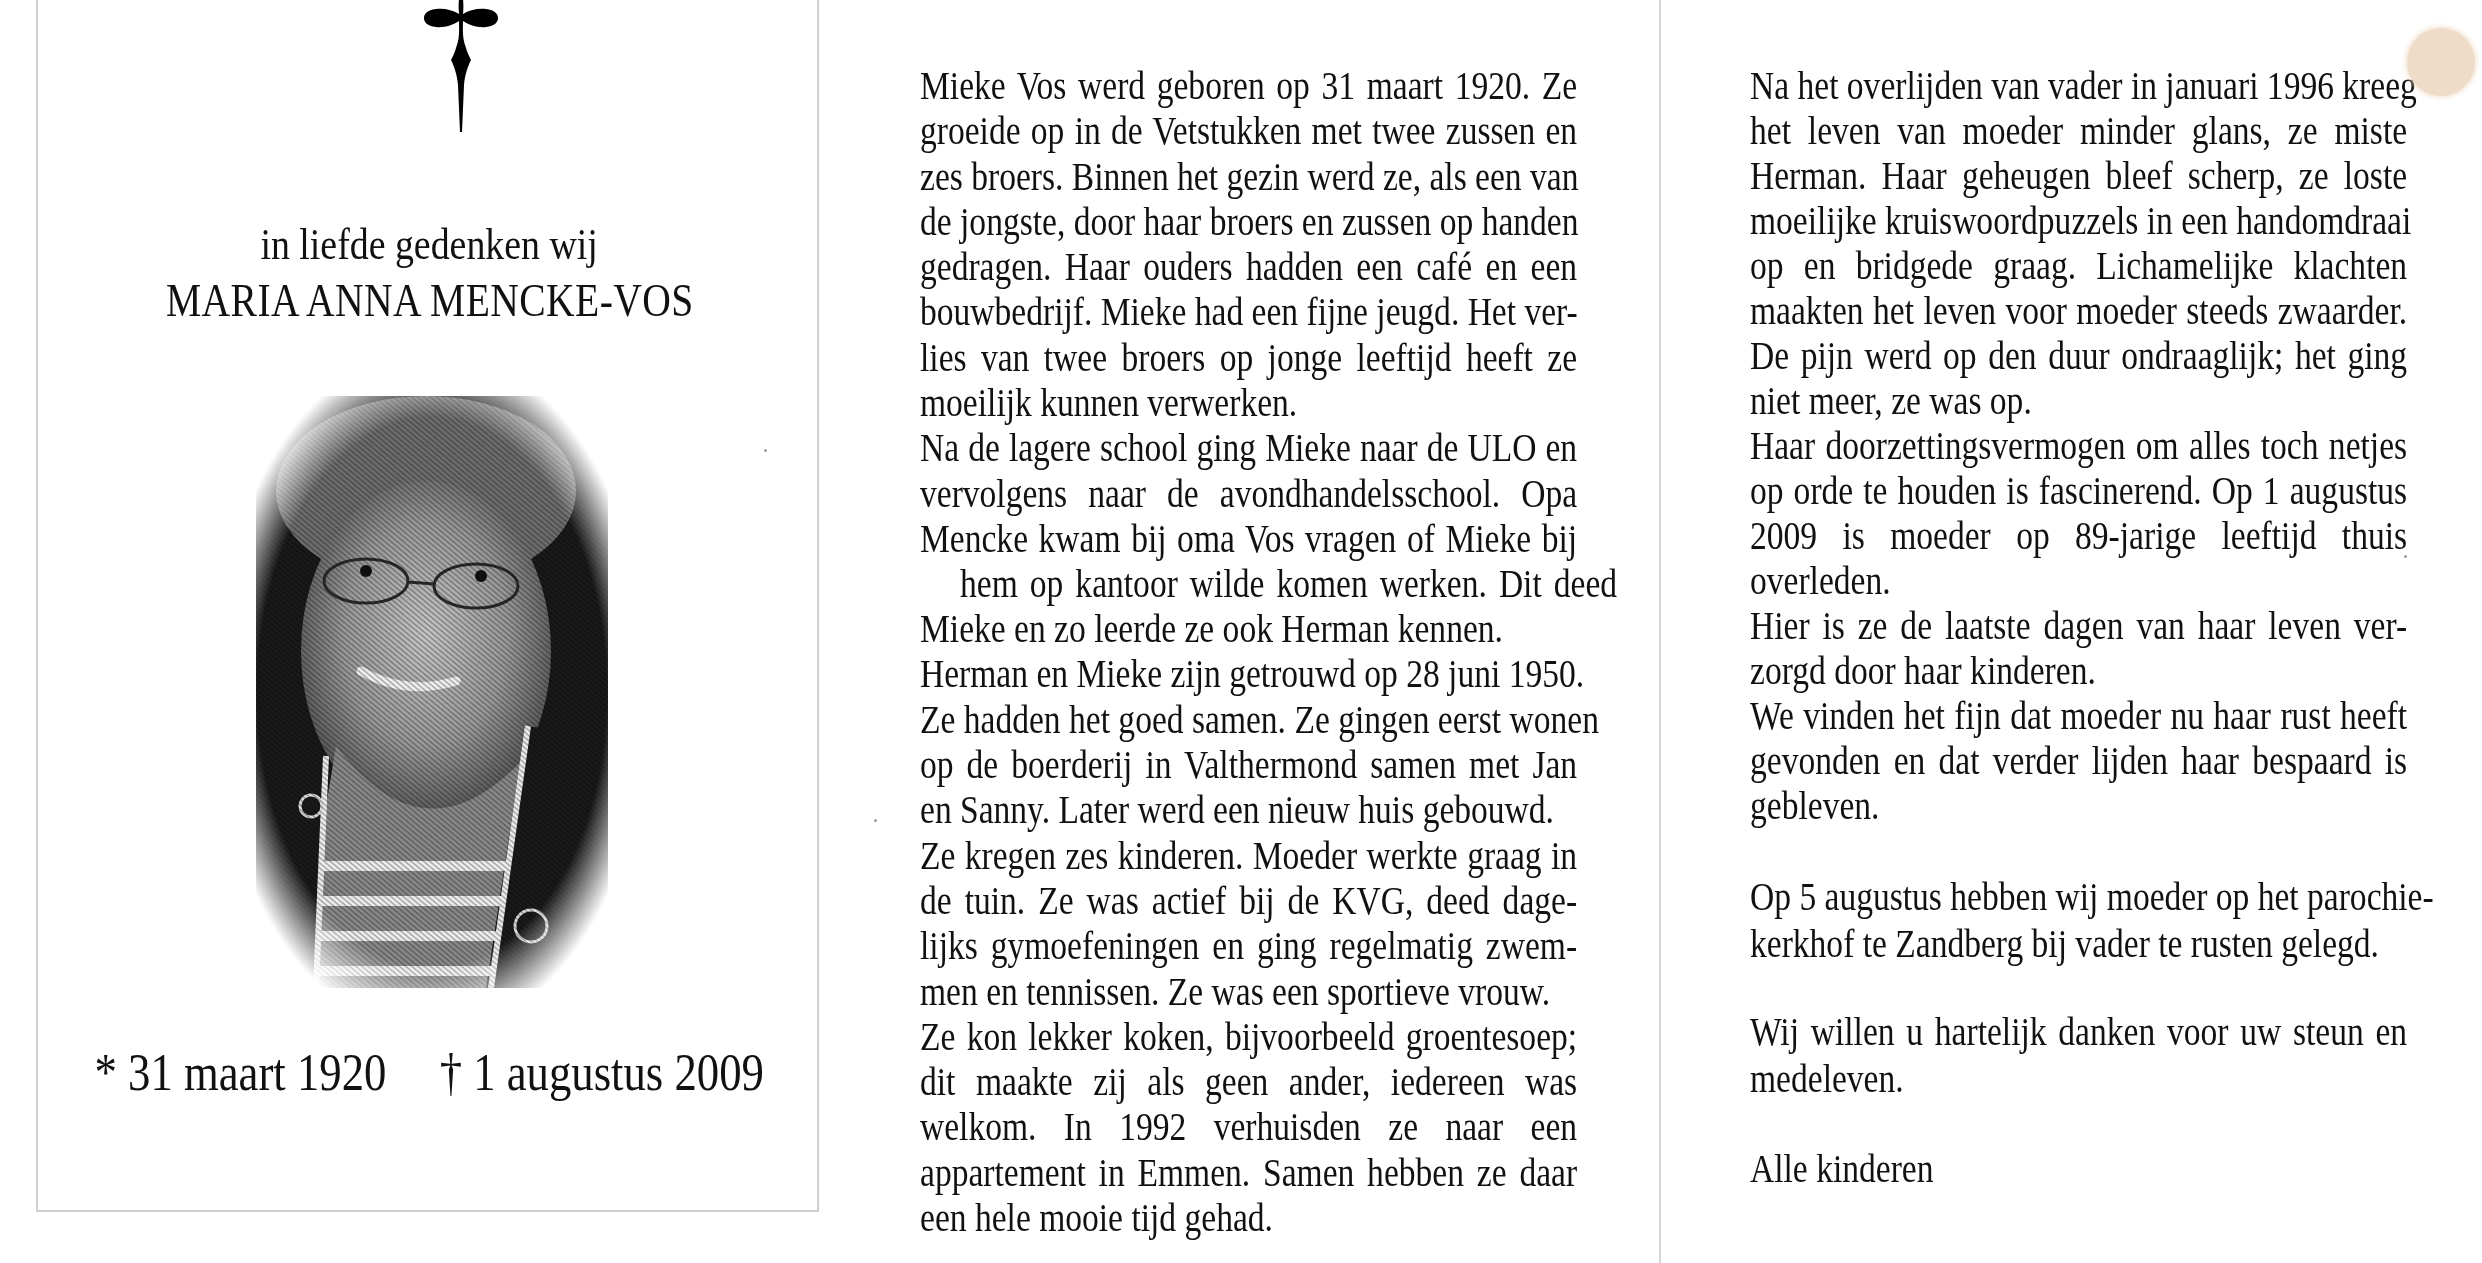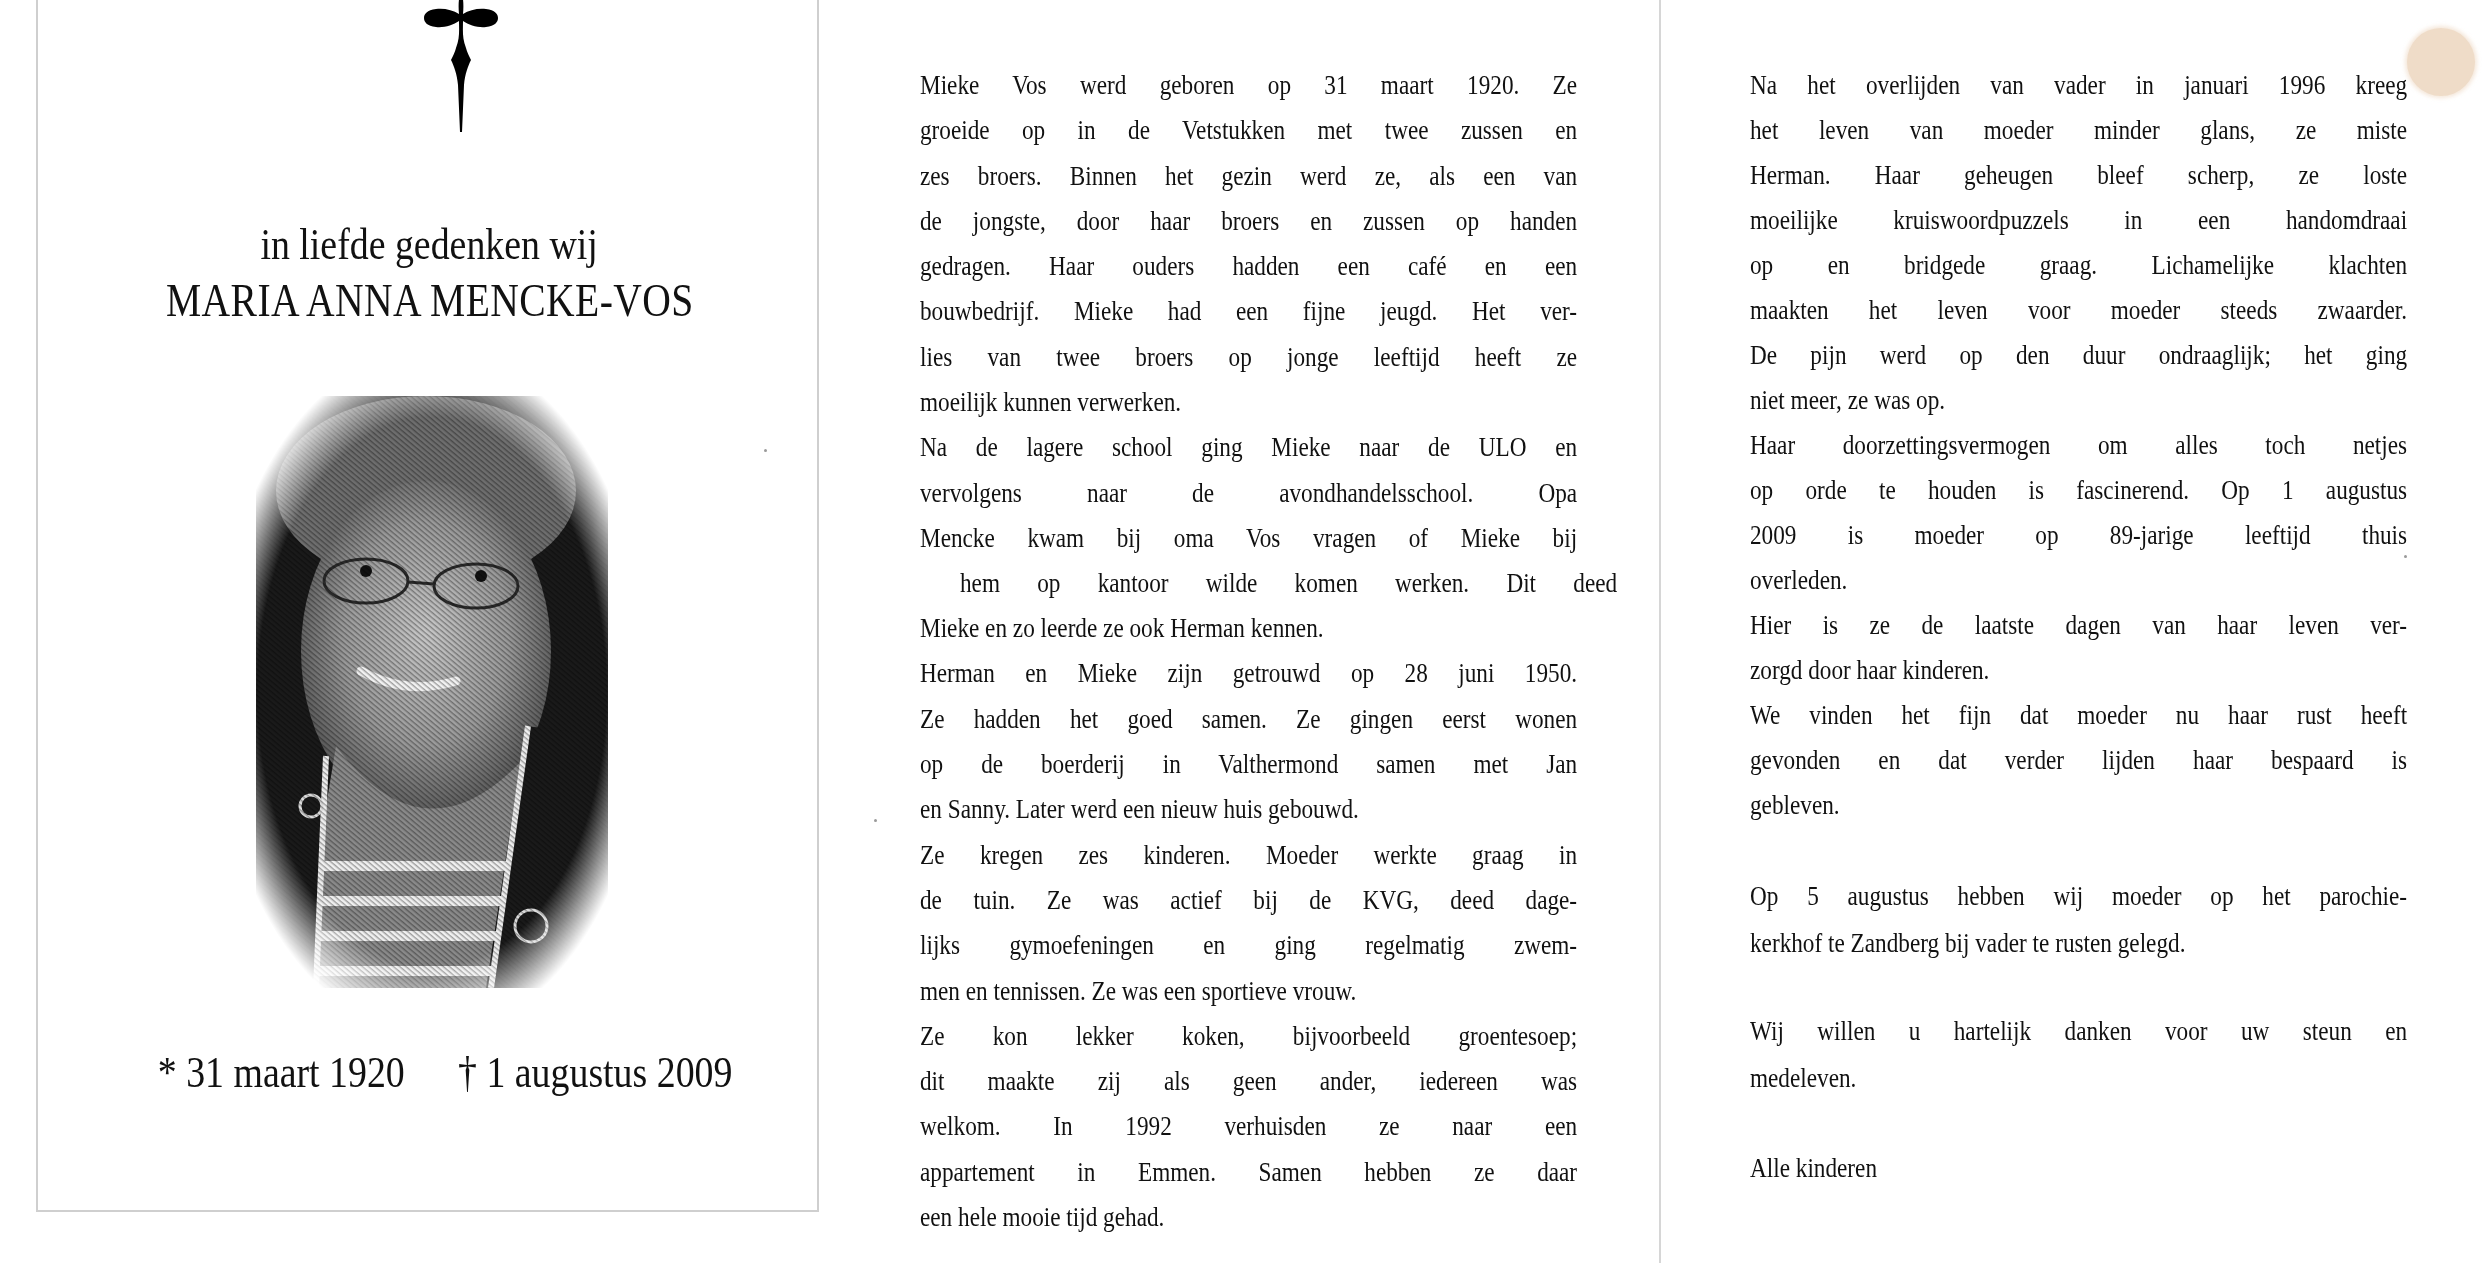--- a/index.html
+++ b/index.html
@@ -23,30 +23,30 @@
   #intro { top:228px; font-size:44px; line-height:50px; }
   #fullname { top:283px; font-size:46px; line-height:52px; letter-spacing:0.5px; }
   #photo {
     position:absolute; left:218px; top:404px; width:352px; height:592px;
     border-radius:6px; overflow:hidden;
     background:#222;
     -webkit-mask-image: radial-gradient(ellipse 62% 58% at 50% 50%, #000 80%, transparent 100%);
             mask-image: radial-gradient(ellipse 62% 58% at 50% 50%, #000 80%, transparent 100%);
   }
   #photo svg { width:100%; height:100%; display:block; }
-  #dates { top:1056px; font-size:44px; line-height:50px;margin-left:16px; }
+  #dates { top:1056px; font-size:52px; line-height:50px; }
   #dates .sp { display:inline-block; width:62px; }
 
   
   .col { position:absolute; top:0; }
   #col-mid { left:920px; width:657px; }
   #col-right { left:1750px; width:657px; }
   .ln {
     position:absolute; left:0; width:100%;
-    font-size:27px; line-height:47px; height:47px;
+    font-size:39px; line-height:47px; height:47px;
     white-space:nowrap; overflow:visible;
   }
   .ln .t {
     display:block; width:116.3%;
     transform:scaleX(0.86); transform-origin:left center;
     text-align:justify; text-align-last:justify;
   }
   .ln.last .t { text-align-last:left; }
 
   #divider {

